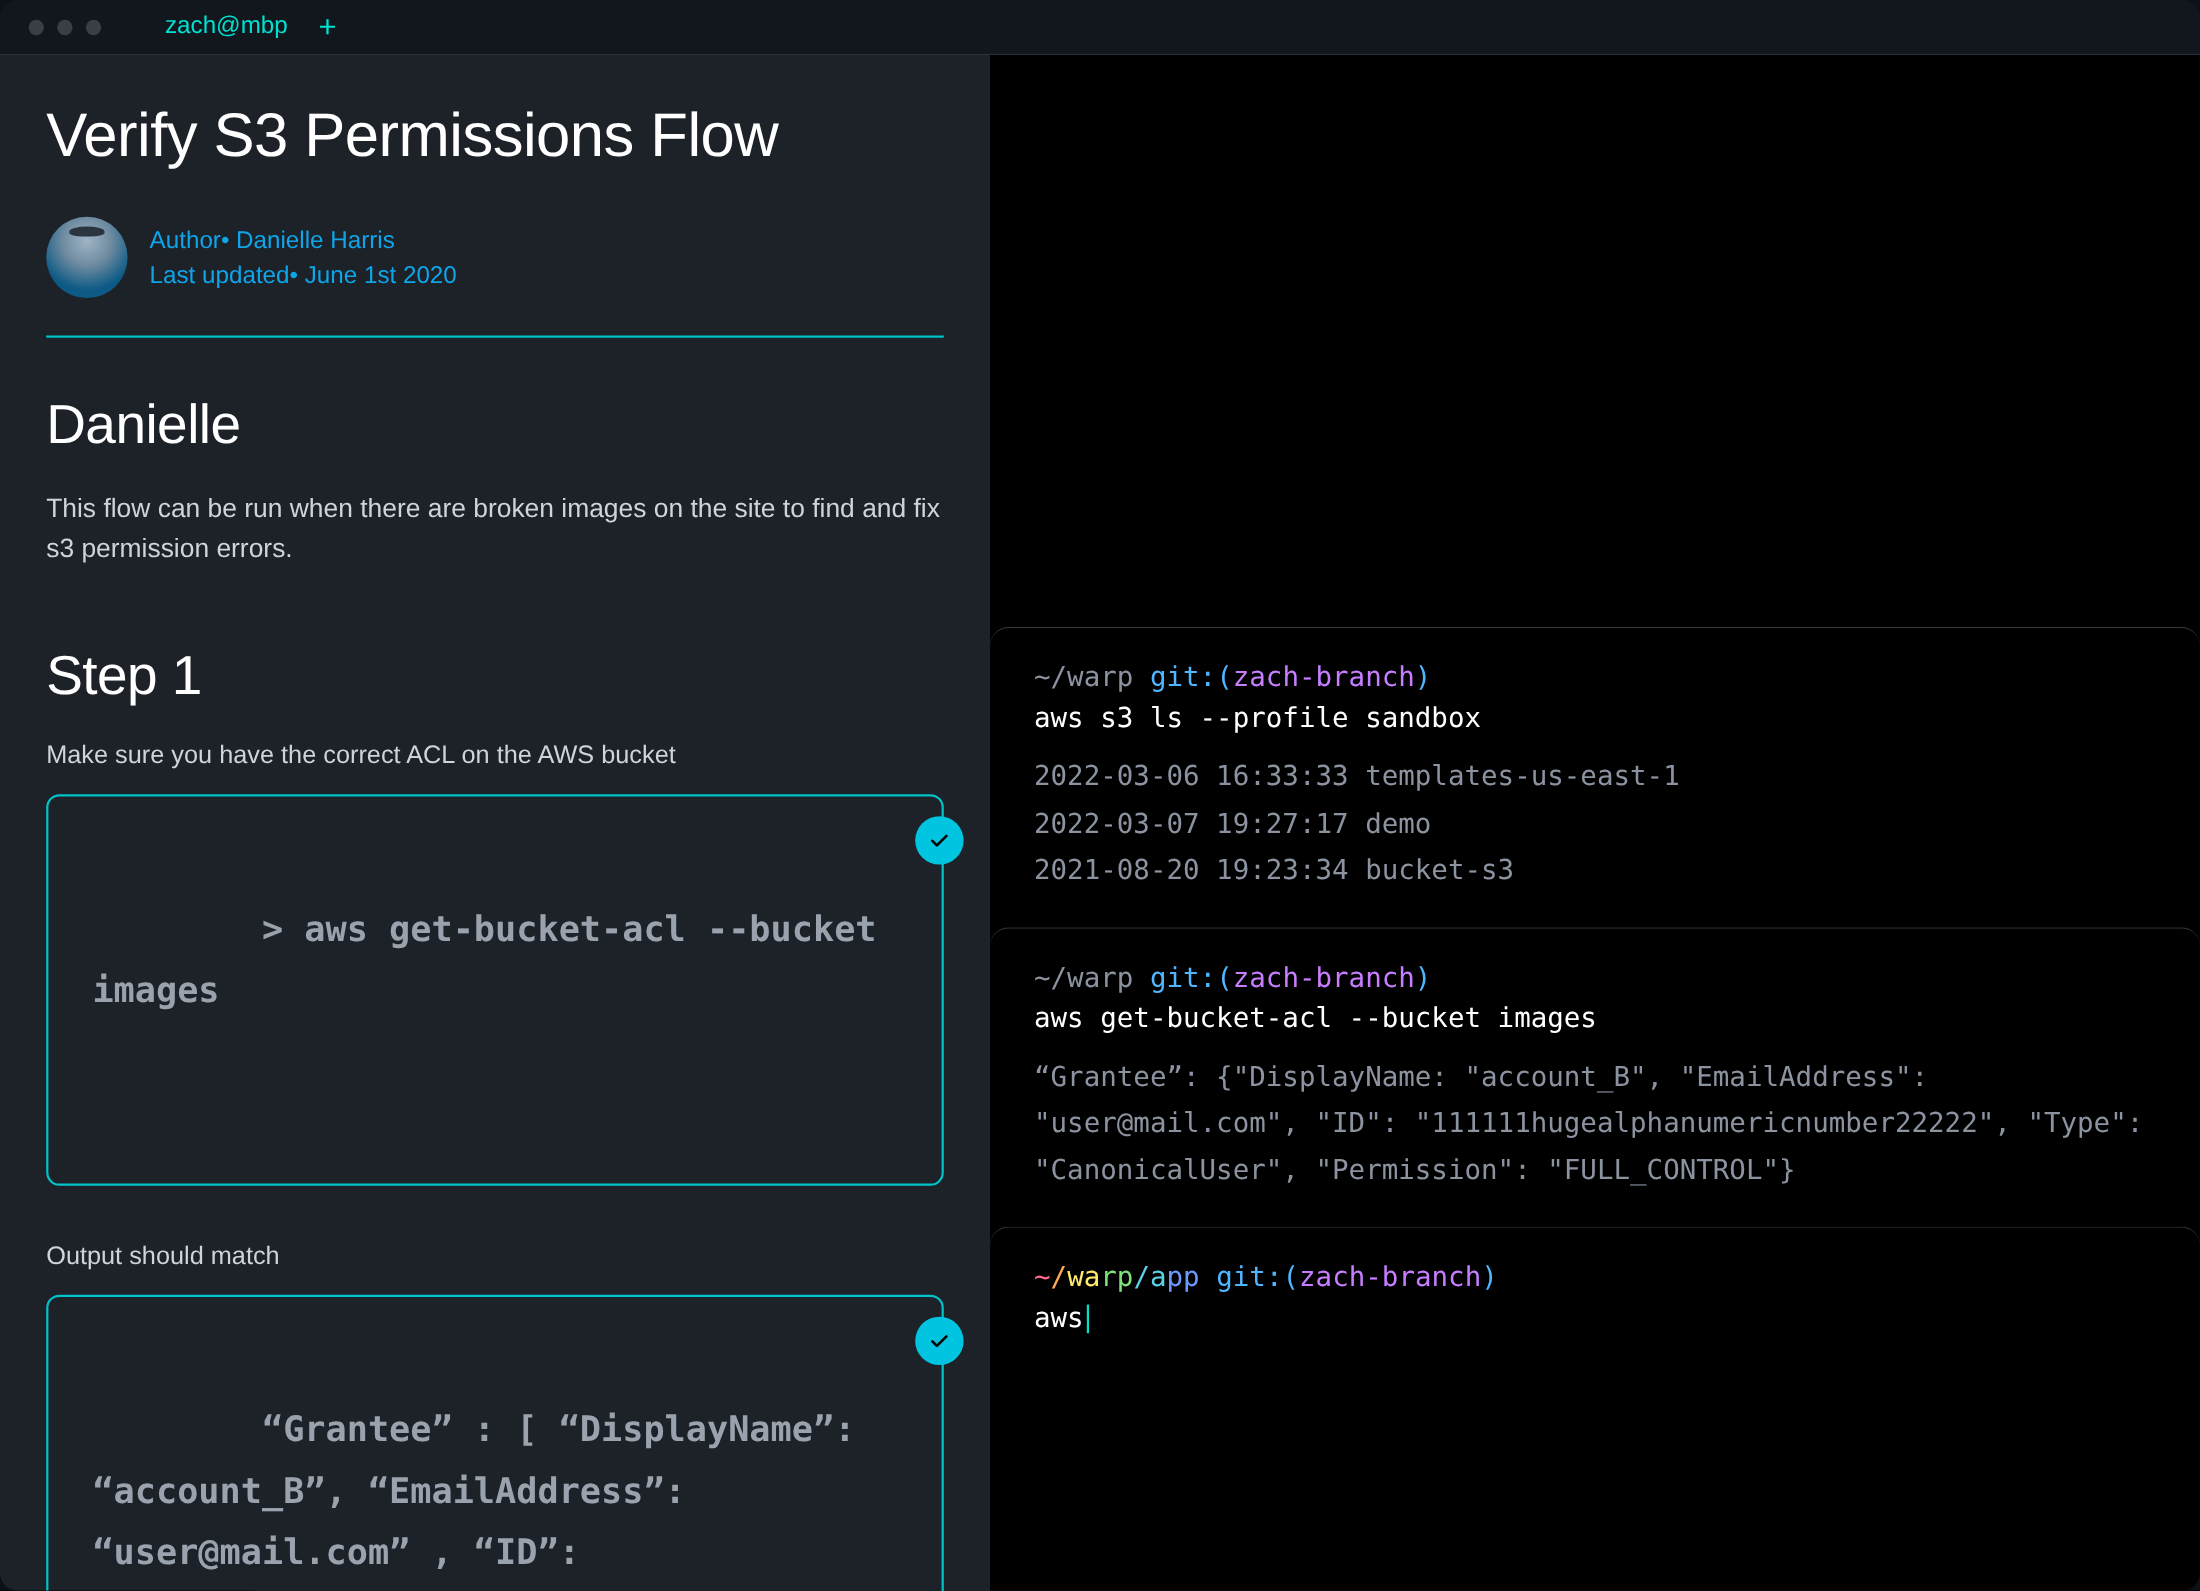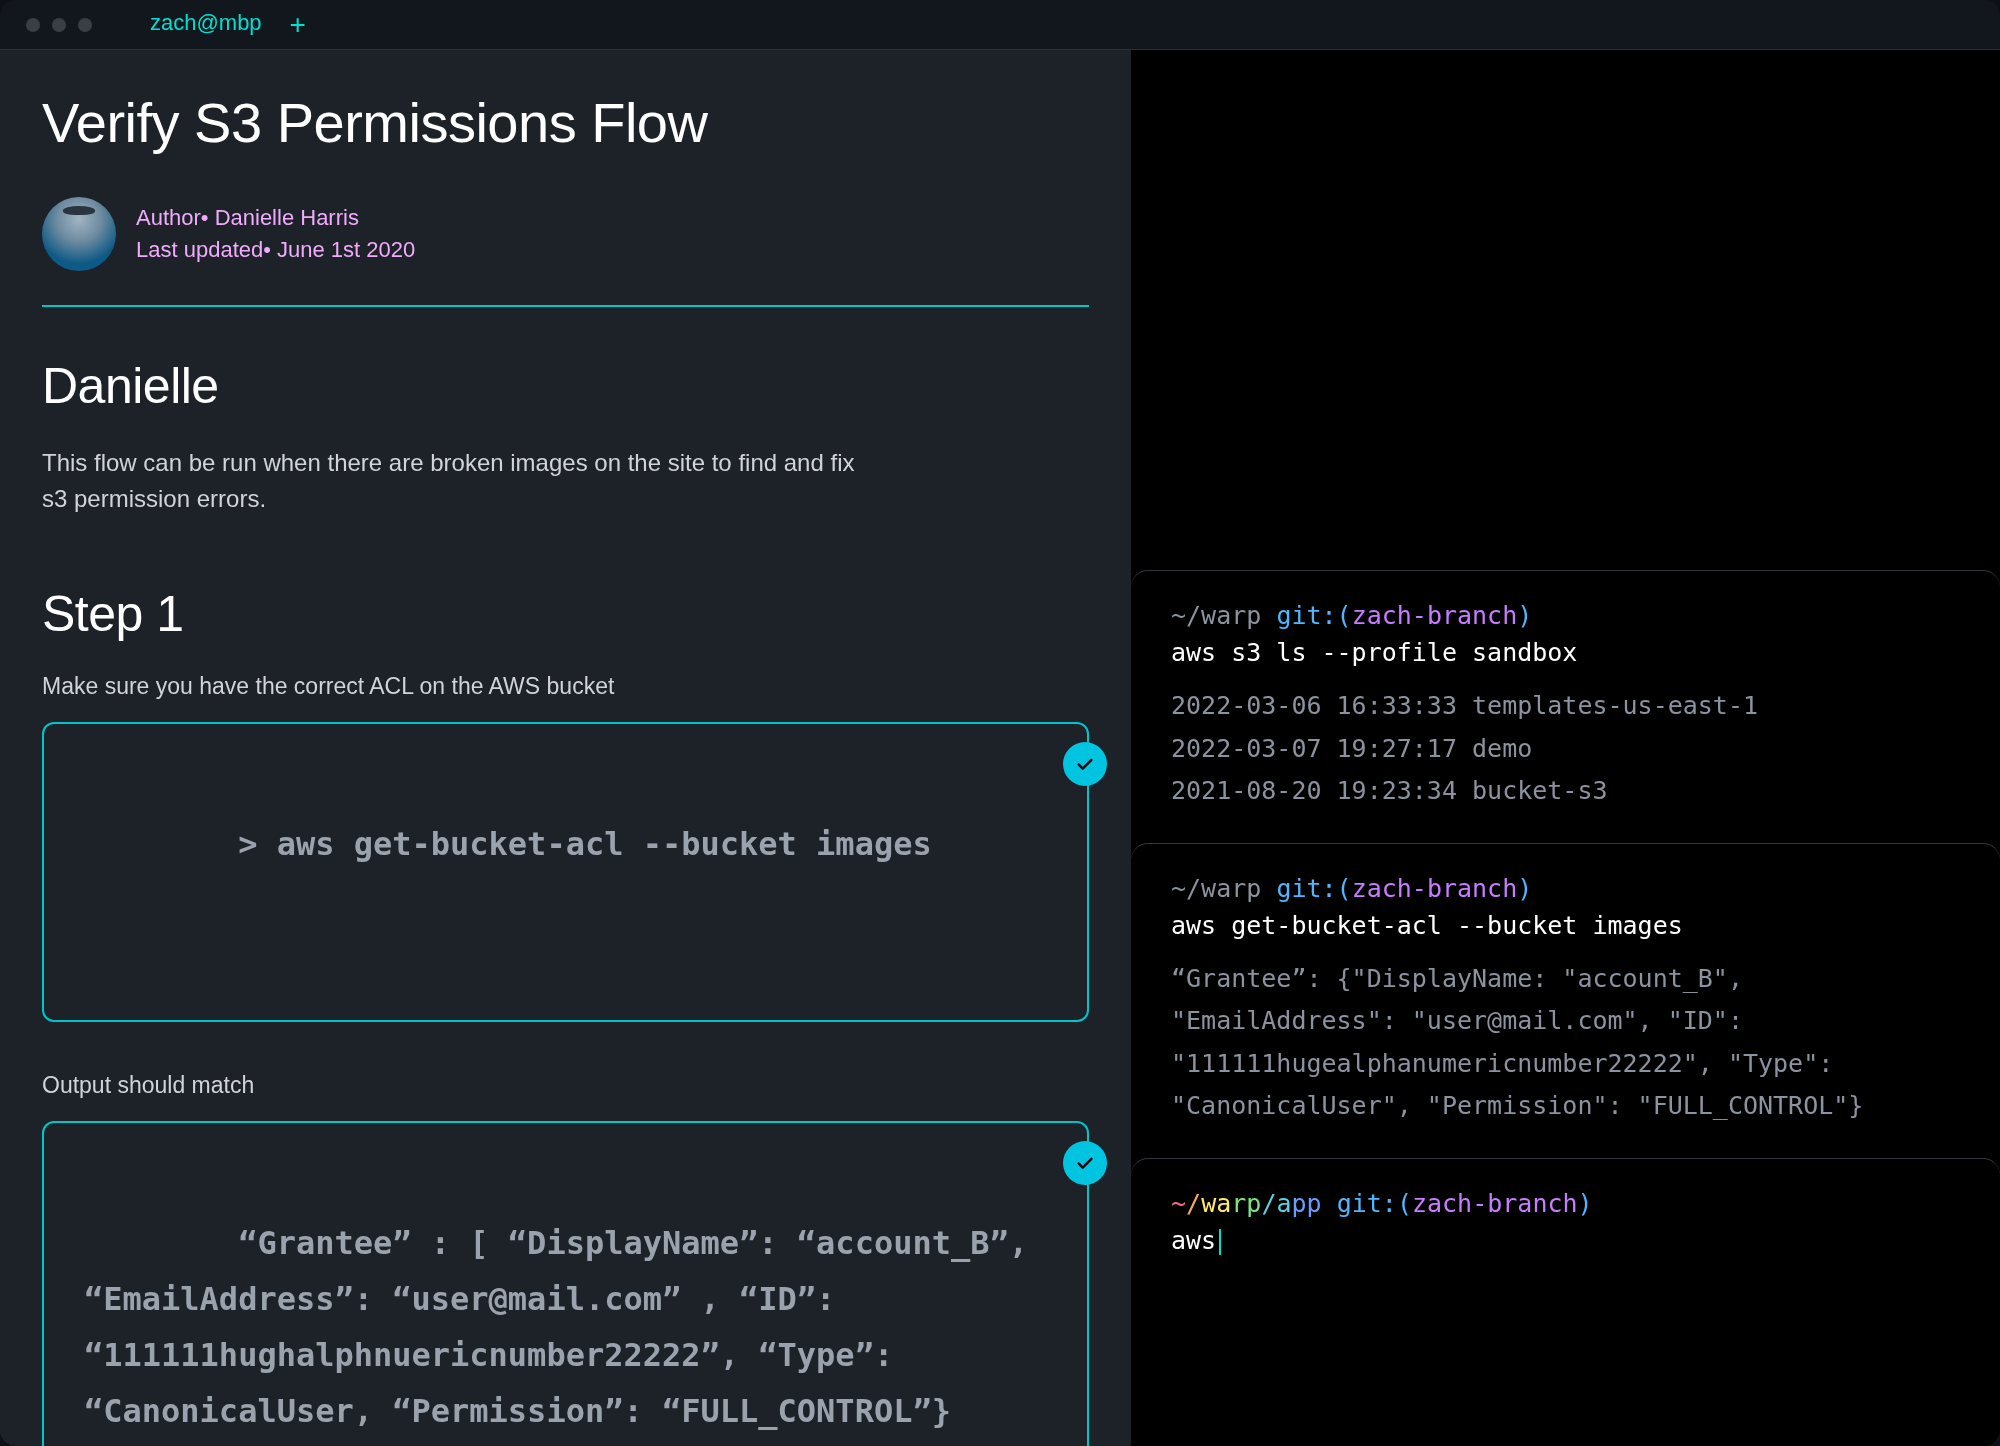--- a/index.html
+++ b/index.html
@@ -39,21 +39,21 @@
       border-bottom: 3px solid #00e0d0;
       font-weight: 400;
     }
     .new-tab { color: #00e0d0; font-size: 28px; margin-left: 18px; font-weight: 300; }
     .main {
       display: flex;
       flex: 1;
       overflow: hidden;
     }
     .left-pane {
-      width: 1131px;
+      width: 900px;
       background: #1d2128;
       padding: 40px 42px 40px 42px;
       overflow-y: auto;
       position: relative;
     }
     .left-pane::-webkit-scrollbar { width: 10px; }
     .left-pane::-webkit-scrollbar-track { background: #1d2128; }
     .left-pane::-webkit-scrollbar-thumb { background: #4a4f57; border-radius: 5px; }
     .doc-title {
       font-size: 56px;
@@ -70,21 +70,21 @@
       overflow: hidden;
     }
     .avatar::before {
       content: "";
       position: absolute;
       top: 12%; left: 28%;
       width: 44%; height: 12%;
       background: #2a3540;
       border-radius: 50% 50% 40% 40%;
     }
-    .author-meta { color: #f0abfc; font-size: 22px; line-height: 1.45; }
+    .author-meta { color: #0ea5e9; font-size: 22px; line-height: 1.45; }
     .divider { border: none; border-top: 2px solid #00c4c9; margin: 10px 0 50px 0; }
     .section-h { font-size: 50px; font-weight: 400; color: #ffffff; margin-bottom: 30px; letter-spacing: -0.5px; }
     .body-text { color: #d0d4da; font-size: 24px; line-height: 1.5; margin-bottom: 68px; max-width: 820px; }
     .caption { color: #d0d4da; font-size: 23px; margin-bottom: 22px; }
     .code-card {
       border: 2px solid #00c4c9;
       border-radius: 12px;
       padding: 36px 40px;
       font-family: "SFMono-Regular", Menlo, Consolas, monospace;
       font-size: 32px;

